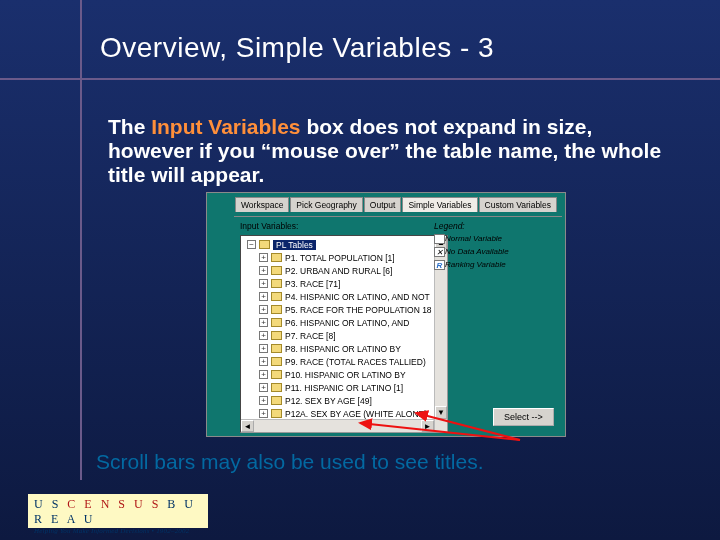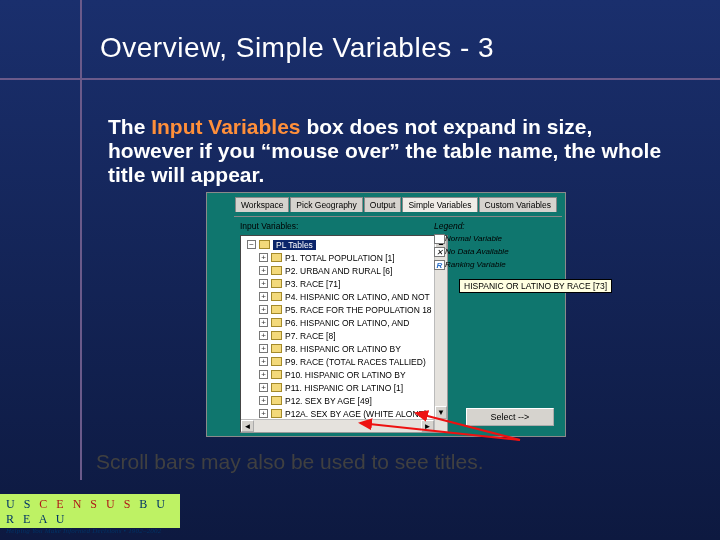--- a/index.html
+++ b/index.html
@@ -19,21 +19,21 @@
     position: absolute; left: 100px; top: 32px;
     font-size: 28px; letter-spacing: 0.5px; color: #fff; font-weight: normal;
   }
   .para1 {
     position: absolute; left: 108px; top: 95px; width: 560px;
     font-size: 21px; line-height: 1.15; font-weight: bold; color: #fff; margin-top: 20px;
   }
   .para1 .hl { color: #ff8f3a; font-weight: bold; }
   .para2 {
     position: absolute; left: 96px; top: 450px; width: 580px;
-    font-size: 21px; font-weight: normal; color: #404040;
+    font-size: 21px; font-weight: normal; color: #0369a1;
   }
   
   .app {
     position: absolute; left: 206px; top: 192px; width: 360px; height: 245px;
     background: #0f766e; border: 1px solid #8a8a8a;
     font-family: "Tahoma", sans-serif; font-size: 9px; color: #000; padding-left: 24px;
   }
   .tabs { display: flex; gap: 0; padding: 3px 4px 0 4px; }
   .tab {
     border: 1px solid #888; border-bottom: none; background: #d6d3ce;
@@ -68,29 +68,29 @@
   .legend { position: absolute; right: 6px; top: 4px; width: 122px; font-style: italic; }
   .legend .lg-title { font-size: 8.5px; margin-bottom: 3px; }
   .legend .row { display: flex; font-size: 8px; margin-bottom: 3px; }
   .lg-icon { width: 11px; height: 10px; border: 1px solid #777; background: #fff; display:inline-flex; align-items:center; justify-content:center; font-size:8px; }
   .lg-icon.r { color: #2a6fc9; font-weight: bold; }
   .tooltip {
     position: absolute; left: 225px; top: 62px; background: #ffffe1; border: 1px solid #000;
     padding: 1px 4px; font-size: 8.5px; white-space: nowrap; z-index: 5;
   }
   .selectbtn {
-    position: absolute; right: 8px; bottom: 10px; width: 88px; height: 18px;
+    position: absolute; right: 8px; bottom: 10px; width: 61px; height: 18px;
     background: #d6d3ce; border: 1px outset #fff; font-size: 9px; text-align: center; line-height: 16px;
   }
   
   .arrows { position: absolute; left: 0; top: 0; width: 720px; height: 540px; pointer-events: none; }
   
   .logo {
-    position: absolute; left: 0; bottom: 12px; width: 180px; height: 34px;
-    background: #bef264; padding: 3px 6px; color: #003366; font-family: "Times New Roman", serif;
+    position: absolute; left: 28px; bottom: 12px; width: 180px; height: 34px;
+    background: #fef9c3; padding: 3px 6px; color: #003366; font-family: "Times New Roman", serif;
   }
   .logo .top { font-size: 12px; letter-spacing: 3px; }
   .logo .top .red { color: #b01717; }
   .logo .bot { font-size: 7px; color: #003366; font-style: italic; letter-spacing: 0.2px; }
 </style>
 </head>
 <body>
 
 <div class="hline"></div>
 <div class="vline"></div>
@@ -195,21 +195,20 @@
       <div class="scroll-v">
         <div class="btn">▲</div>
         <div class="btn bot">▼</div>
       </div>
       <div class="scroll-h">
         <div class="btn">◄</div>
         <div class="btn right">►</div>
       </div>
     </div>
 
-    <div class="tooltip">HISPANIC OR LATINO BY RACE [73]</div>
 
     <div class="legend">
       <div class="lg-title">Legend:</div>
       <div class="row">
         <span class="lg-icon"></span>
         <span>Normal Variable</span>
       </div>
       <div class="row">
         <span class="lg-icon">✕</span>
         <span>No Data Available</span>

